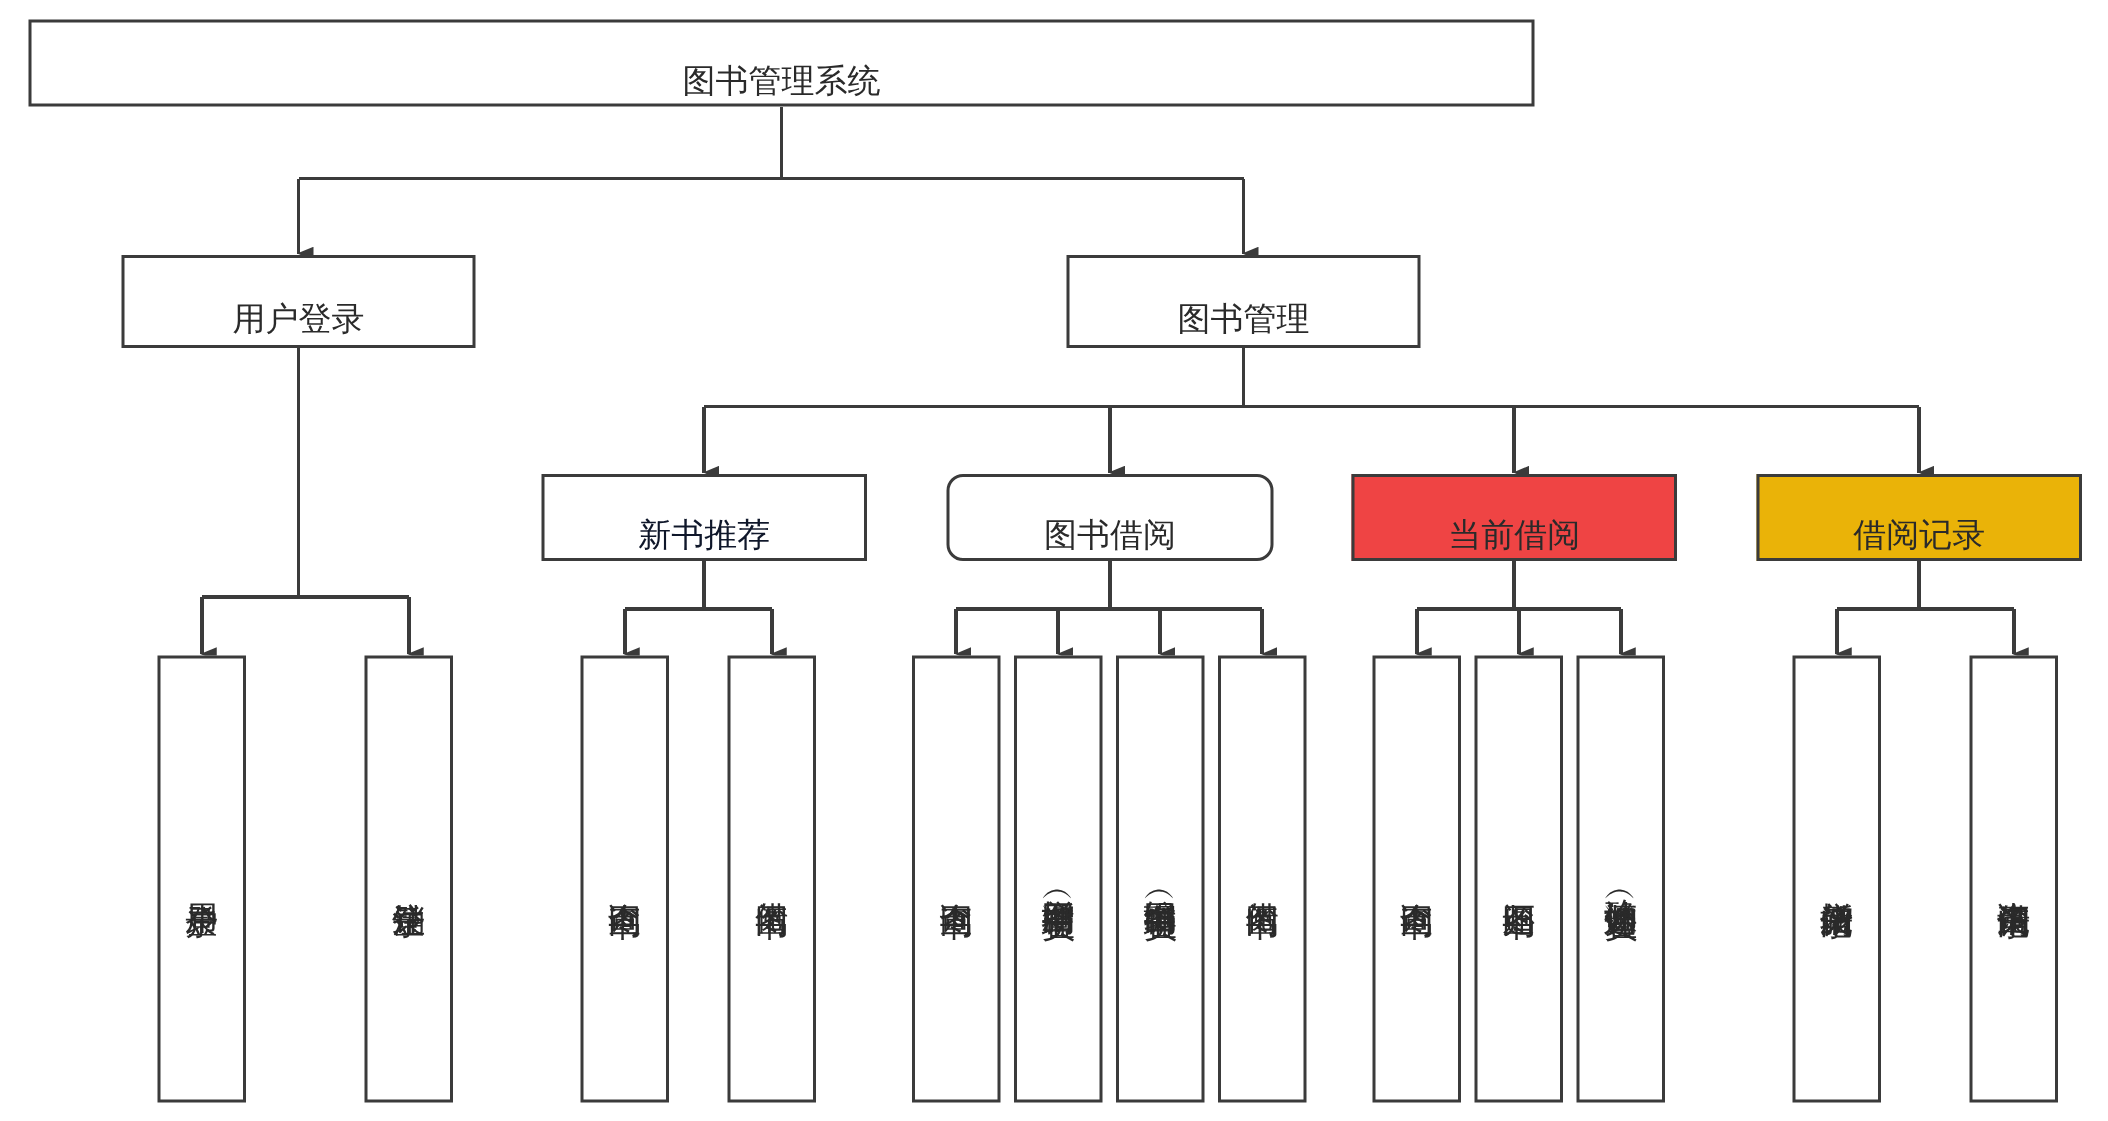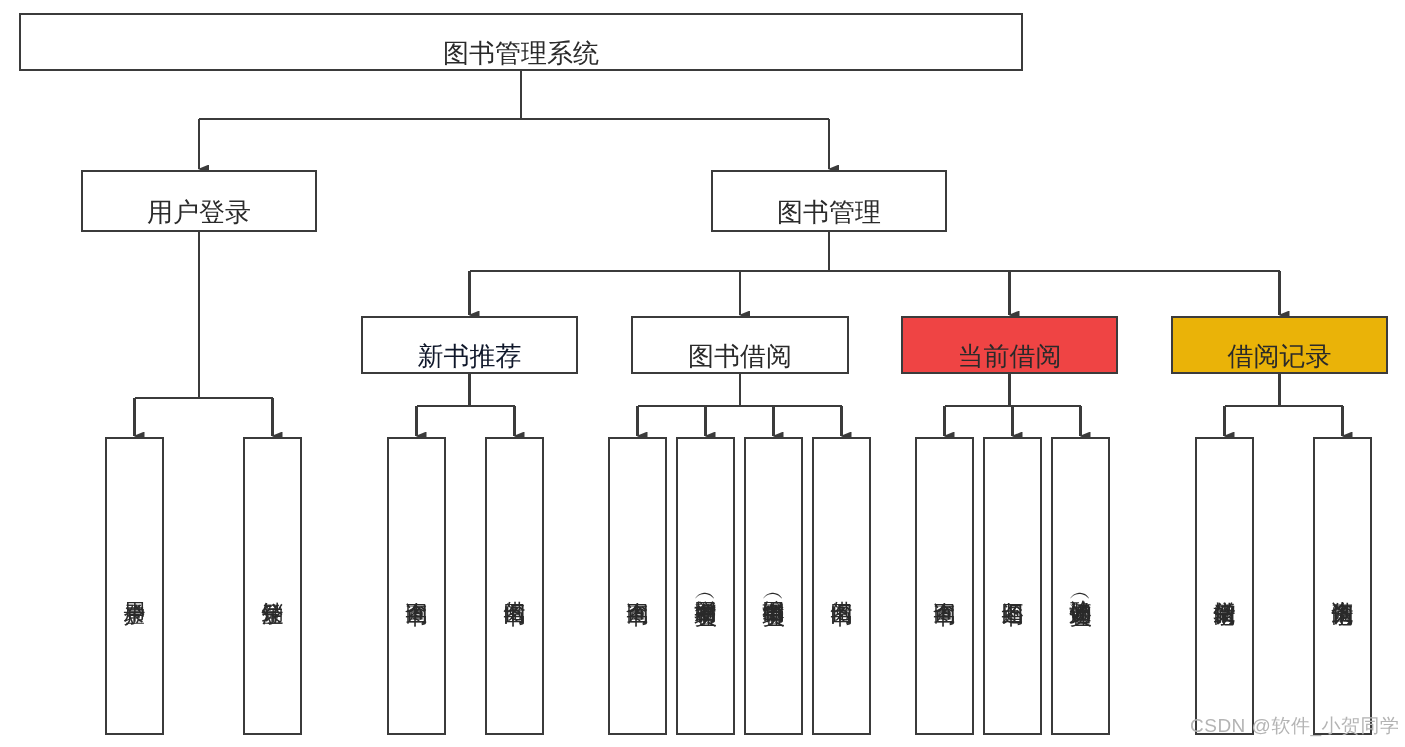--- a/index.html
+++ b/index.html
@@ -34,21 +34,21 @@
     justify-content: center;
     overflow: hidden;
   }
   .node .label {
     color: #2a2a2a;
     line-height: 1.12;
     text-align: center;
     white-space: pre;
   }
   .node.horiz .label {
-    font-size: 26px;
+    font-size: 22px;
     writing-mode: horizontal-tb;
     margin-top: 24px;
   }
   .node.vert {
     align-items: center;
     justify-content: center;
     padding: 4px 0;
   }
   .node.vert .label {
     writing-mode: vertical-rl;
@@ -120,21 +120,21 @@
       </div>
       <div class="node horiz" style="left: 81px; top: 170px; width: 236px; height: 62px; border-color: rgb(59, 59, 59); background: rgb(255, 255, 255);">
         <span class="label" style="color: rgb(42, 42, 42);">用户登录</span>
       </div>
       <div class="node horiz" style="left: 711px; top: 170px; width: 236px; height: 62px; border-color: rgb(59, 59, 59); background: rgb(255, 255, 255);">
         <span class="label" style="color: rgb(42, 42, 42);">图书管理</span>
       </div>
       <div class="node horiz" style="left: 361px; top: 316px; width: 217px; height: 58px; border-color: rgb(59, 59, 59); background: rgb(255, 255, 255);">
         <span class="label" style="color: #0f172a;">新书推荐</span>
       </div>
-      <div class="node horiz" style="left: 631px; top: 316px; width: 218px; height: 58px; border-color: rgb(59, 59, 59); background: rgb(255, 255, 255);">
+      <div class="node horiz" style="left: 631px; top: 316px; width: 218px; height: 58px; border-color: rgb(59, 59, 59); background: rgb(255, 255, 255); border-radius: 11px;">
         <span class="label" style="color: rgb(42, 42, 42);">图书借阅</span>
       </div>
       <div class="node horiz" style="left: 901px; top: 316px; width: 217px; height: 58px; border-color: rgb(59, 59, 59); background: #ef4444;">
         <span class="label" style="color: rgb(42, 42, 42);">当前借阅</span>
       </div>
       <div class="node horiz" style="left: 1171px; top: 316px; width: 217px; height: 58px; border-color: rgb(59, 59, 59); background: #eab308;">
         <span class="label" style="color: rgb(42, 42, 42);">借阅记录</span>
       </div>
       <div class="node vert" style="left: 105px; top: 437px; width: 59px; height: 298px; border-color: rgb(59, 59, 59); background: rgb(255, 255, 255);">
         <span class="label" style="color: rgb(42, 42, 42);">用户登录</span>
@@ -170,14 +170,13 @@
         <span class="label" style="color: rgb(42, 42, 42);">确认归还（管理员）</span>
       </div>
       <div class="node vert" style="left: 1195px; top: 437px; width: 59px; height: 298px; border-color: rgb(59, 59, 59); background: rgb(255, 255, 255);">
         <span class="label" style="color: rgb(42, 42, 42);">新增借阅记录</span>
       </div>
       <div class="node vert" style="left: 1313px; top: 437px; width: 59px; height: 298px; border-color: rgb(59, 59, 59); background: rgb(255, 255, 255);">
         <span class="label" style="color: rgb(42, 42, 42);">查询借阅记录</span>
       </div>
     </div>
 
-  <div class="watermark" style="left:1190px; top:713px;">CSDN @软件_小贺同学</div>
 </div>
 
 </body></html>

